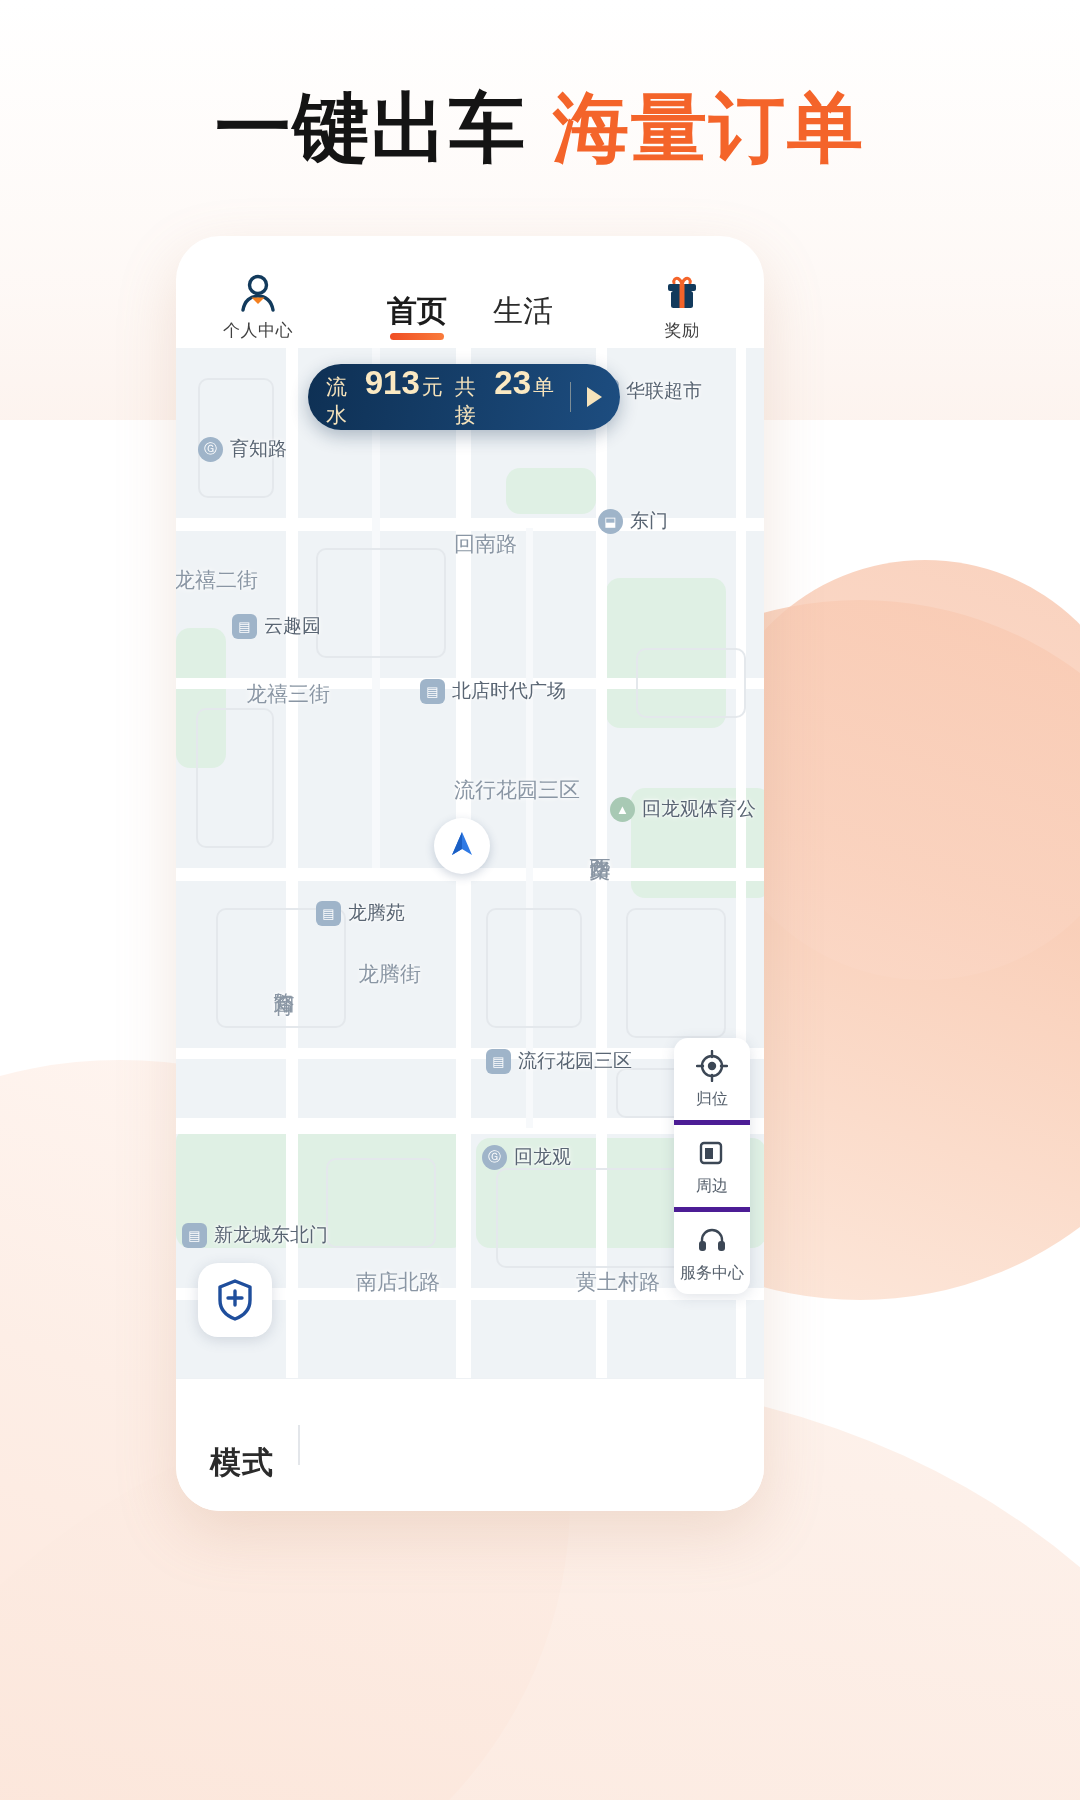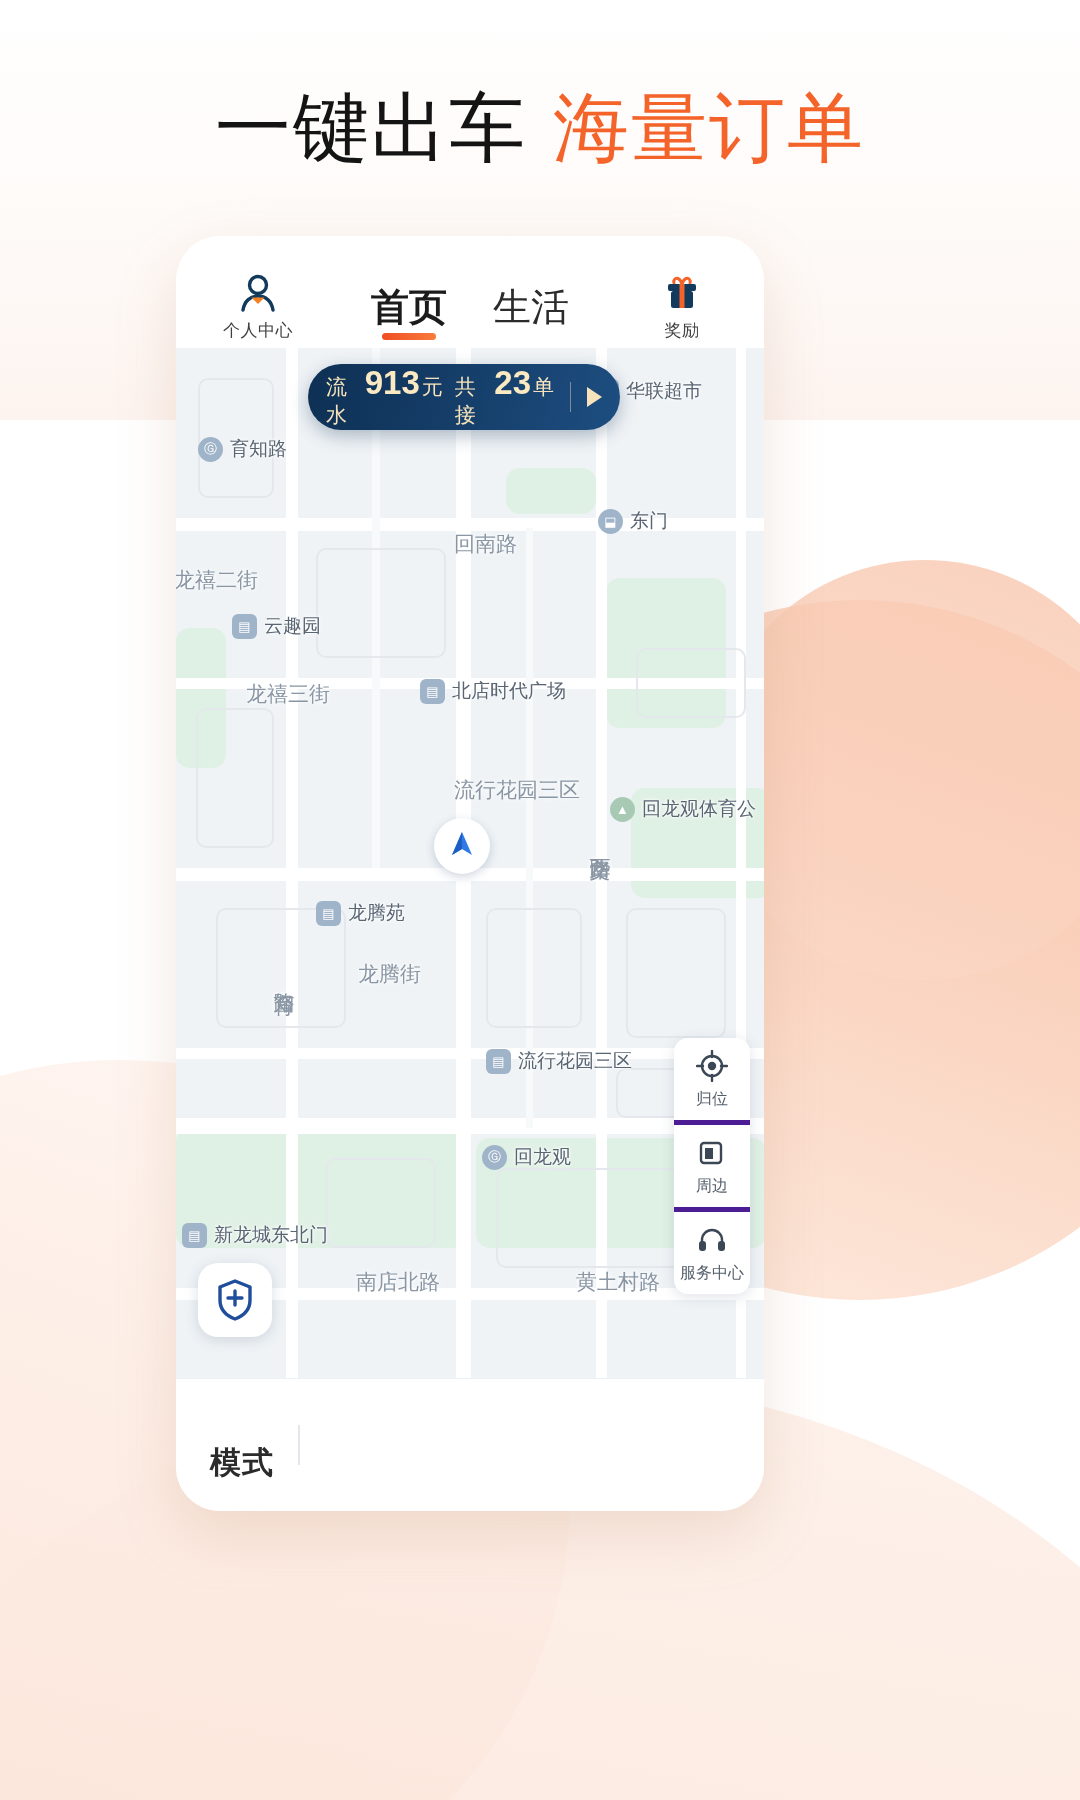--- a/index.html
+++ b/index.html
@@ -38,21 +38,21 @@
   .wash-top {
     position:absolute; left:0; top:0; width:1080px; height:420px;
     background:linear-gradient(180deg,#ffffff 0%,#fdf4ef 70%,#fbece4 100%);
     opacity:.6;
   }
 
   
   .headline {
     position:absolute; top:78px; left:0; width:1080px;
     text-align:center; z-index:6;
-    font-size:76px; font-weight:normal; letter-spacing:2px;
+    font-size:76px; font-weight:bold; letter-spacing:2px;
     white-space:nowrap;
   }
   .headline .dark { color:#141414; }
   .headline .accent { color:#f4642a; margin-left:26px; }
 
   
   .phone {
     position:absolute; left:176px; top:236px;
     width:588px; height:1275px;
     background:#ffffff; border-radius:44px;
@@ -63,21 +63,21 @@
   
   .navbar {
     height:112px; flex:0 0 112px;
     display:flex; align-items:flex-end; justify-content:space-between;
     padding:0 26px 6px 26px; position:relative;
   }
   .nav-side { width:112px; text-align:center; }
   .nav-side .ico { display:block; margin:0 auto 3px; }
   .nav-side .lbl { font-size:17px; color:#404040; letter-spacing:.5px; }
   .nav-center { display:flex; align-items:flex-end; gap:46px; padding-bottom:2px; }
-  .tab { font-size:38px; color:#2b2b2b; position:relative; padding-bottom:14px; line-height:1; }
+  .tab { font-size:30px; color:#2b2b2b; position:relative; padding-bottom:14px; line-height:1; }
   .tab.active { font-weight:bold; color:#1b1b1b; }
   .tab.active::after {
     content:""; position:absolute; left:50%; transform:translateX(-50%);
     bottom:0; width:54px; height:7px; border-radius:4px;
     background:linear-gradient(90deg,#f04e23,#f97b3c);
   }
 
   
   .map {
     position:relative; flex:1 1 auto; background:#eef1f4; overflow:hidden;

